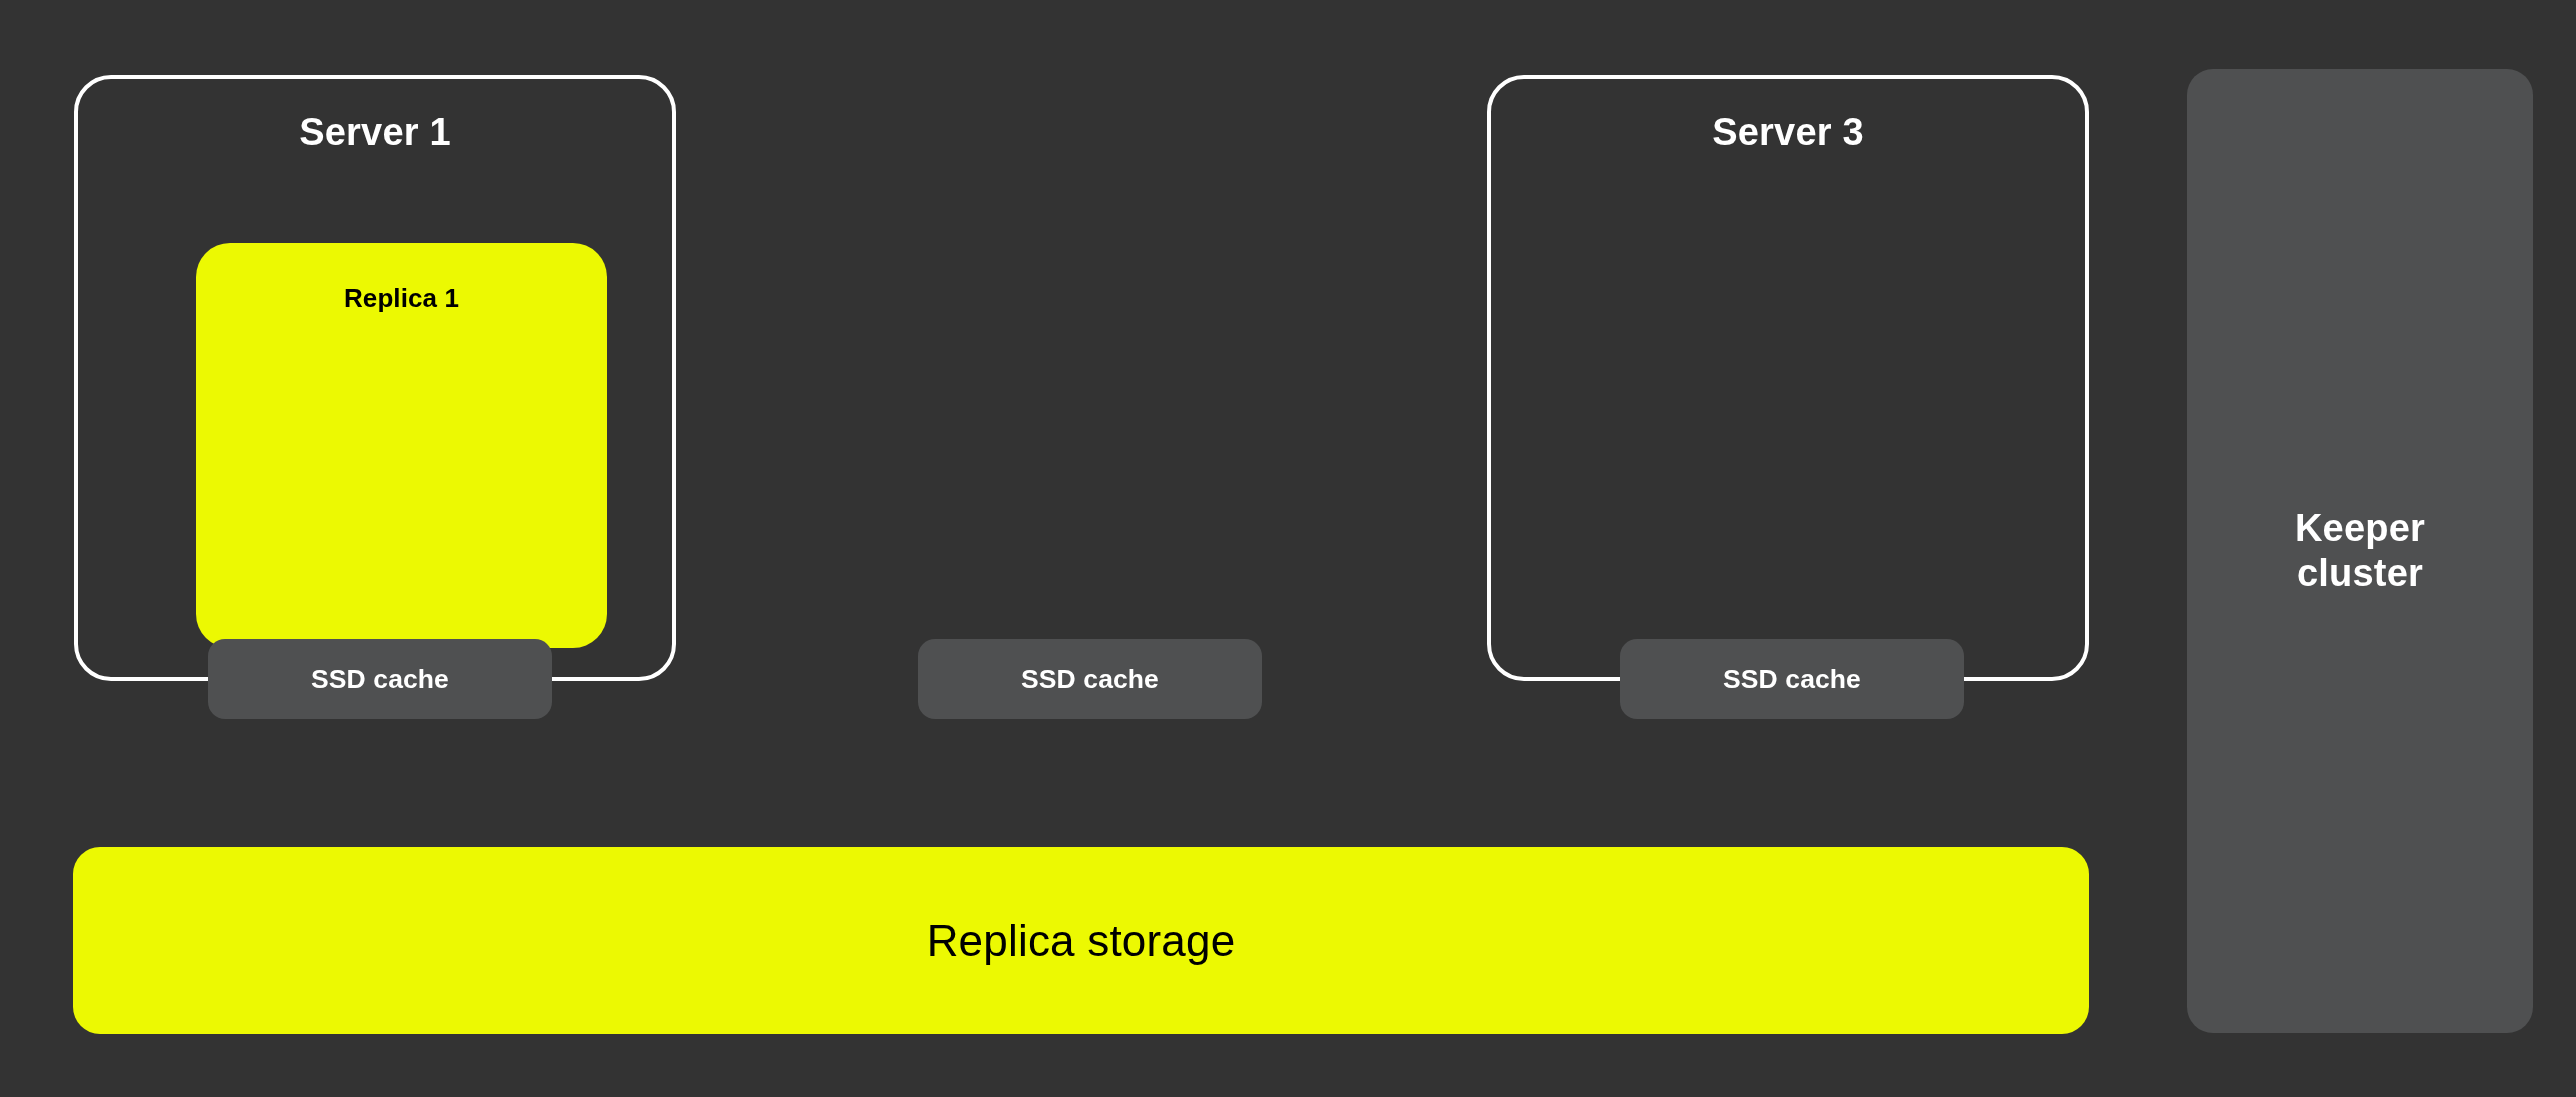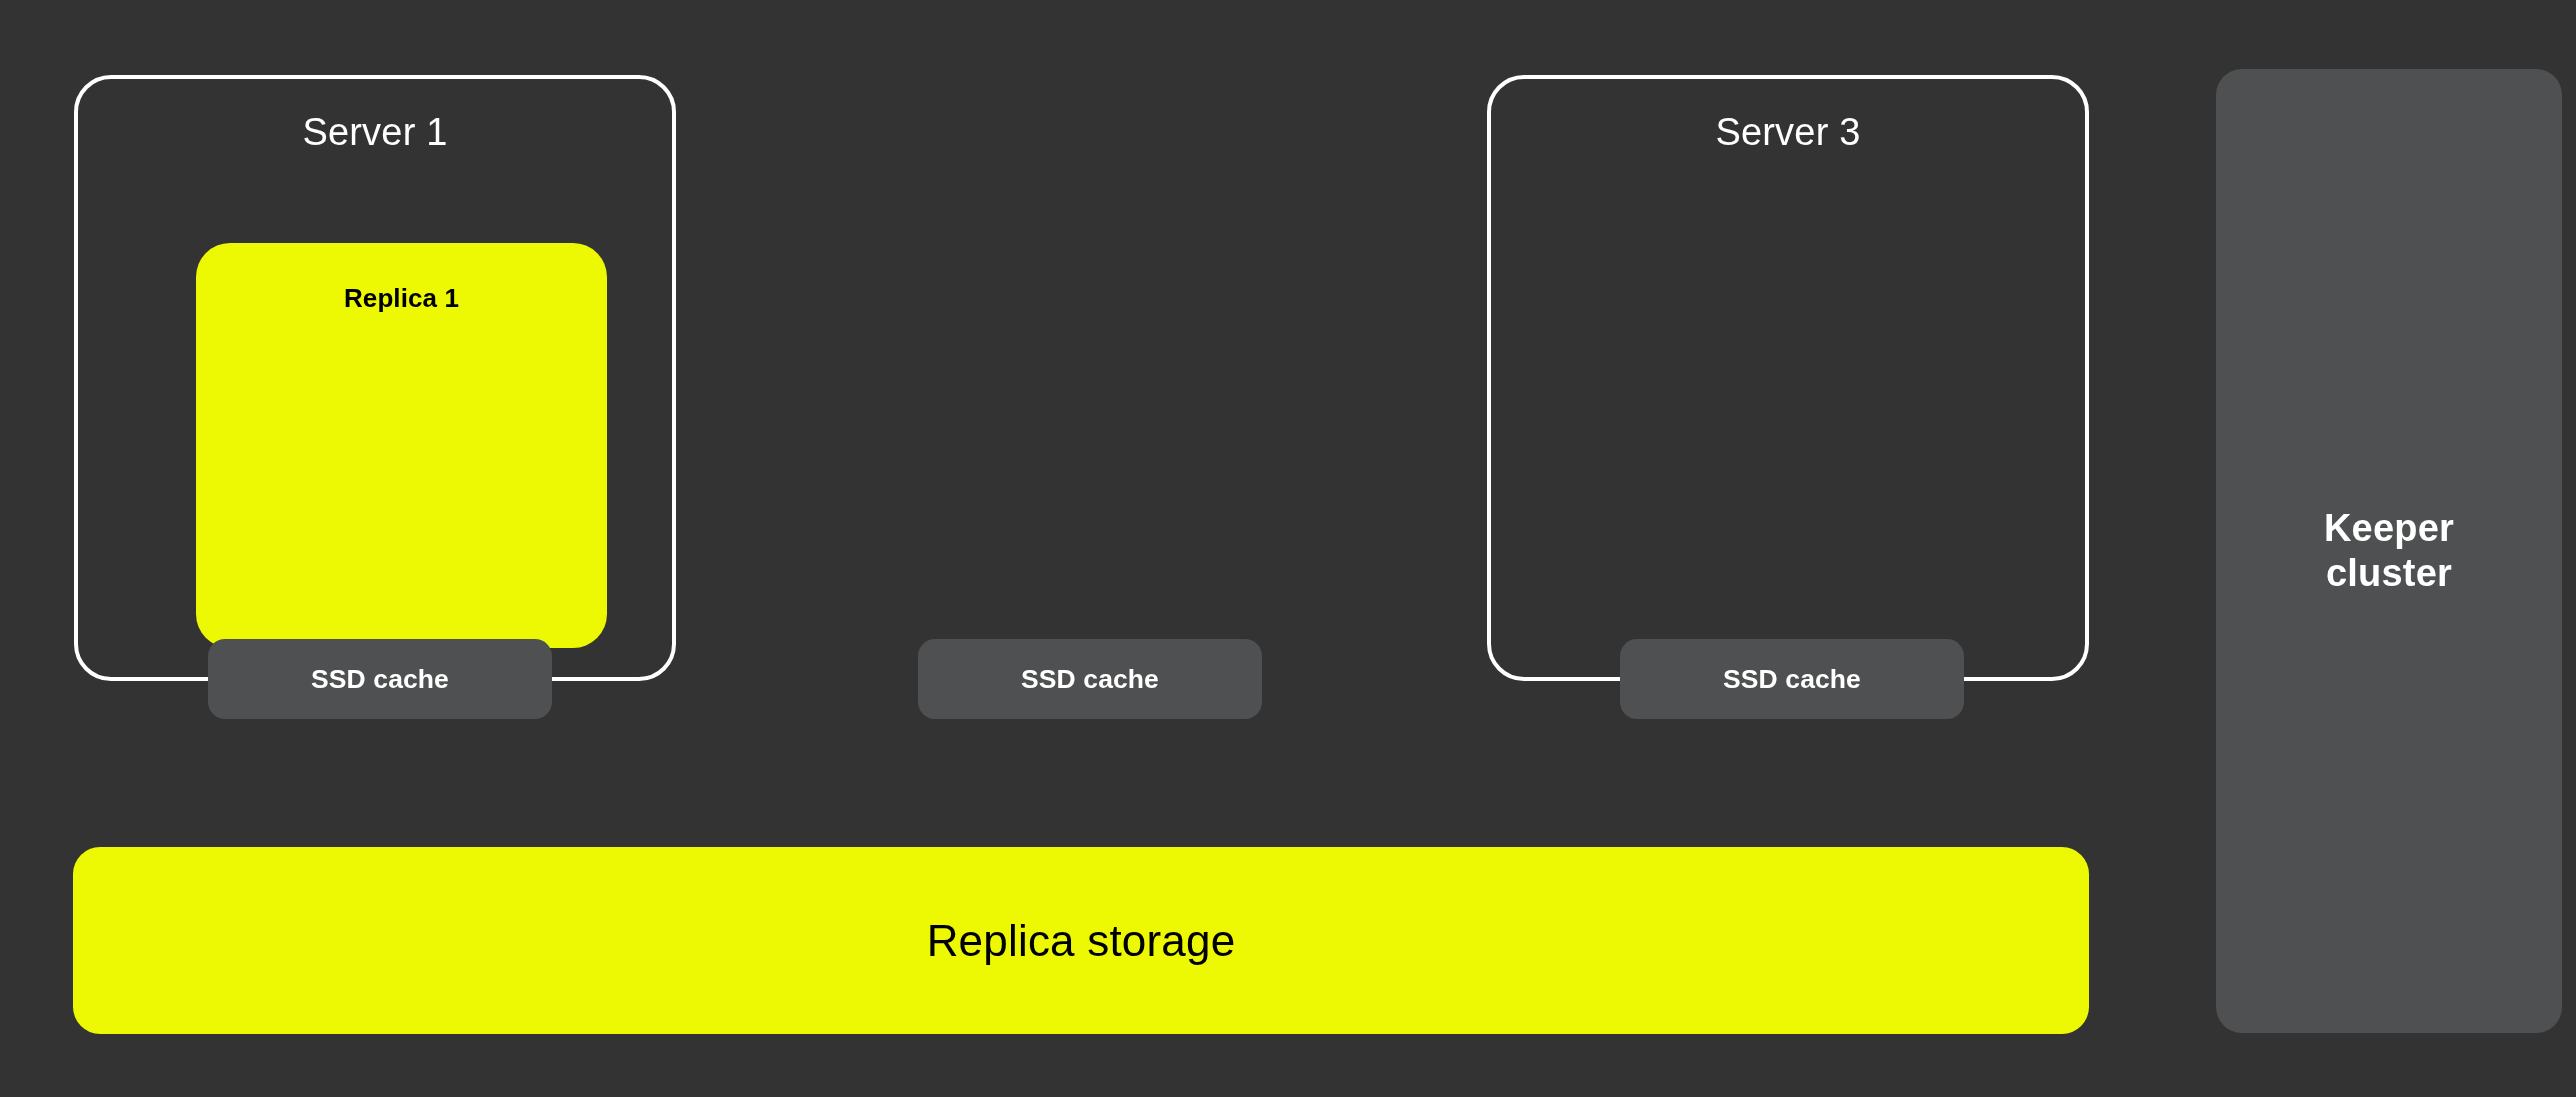--- a/index.html
+++ b/index.html
@@ -34,21 +34,21 @@
   .server-card.s3 { left: 1487px; }
 
   .server-title {
     position: absolute;
     left: 0;
     right: 0;
     top: 34px;
     text-align: center;
     color: #FFFFFF;
     font-size: 38px;
-    font-weight: 400;
+    font-weight: 700;
     letter-spacing: 0.2px;
     line-height: 1;
     white-space: nowrap;
   }
 
   
   .replica-box {
     position: absolute;
     top: 164px;
     left: 96px;
@@ -124,21 +124,20 @@
     position: absolute;
     left: 2187px;
     top: 69px;
     width: 346px;
     height: 964px;
     background: #4F5051;
     border-radius: 26px;
     display: flex;
     align-items: center;
     justify-content: center;
-    margin-left: 29px;
   }
   .keeper-label {
     color: #FFFFFF;
     font-size: 38px;
     font-weight: 700;
     line-height: 1.18;
     text-align: center;
     letter-spacing: 0.2px;
   }
 </style>

